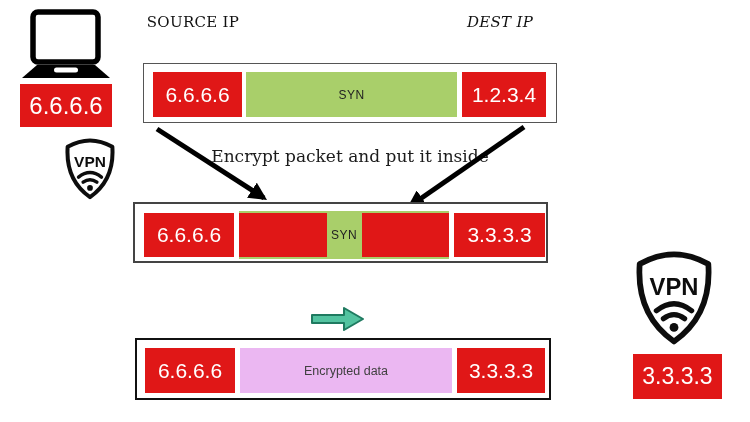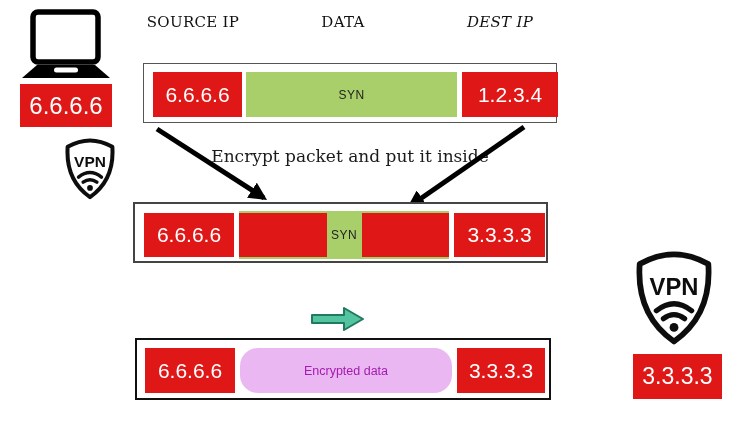--- a/index.html
+++ b/index.html
@@ -20,21 +20,21 @@
   .packet{position:absolute;background:#fff;box-sizing:border-box;}
   .packet.p1{left:143px;top:63px;width:414px;height:60px;border:1.5px solid #555;}
   .packet.p2{left:133px;top:202px;width:415px;height:61px;border:2px solid #444;}
   .packet.p3{left:135px;top:338px;width:416px;height:62px;border:2px solid #111;}
   .cell{
     position:absolute;display:flex;align-items:center;justify-content:center;
     box-sizing:border-box;
   }
   .cell.red{background:var(--ip-red);color:#fff;font-size:21px;}
   .cell.green{background:var(--data-green);color:#222;font-size:12px;letter-spacing:.5px;}
-  .cell.lavender{background:var(--encrypted-lavender);color:#a21caf;font-size:12.5px;border-radius:18px;}
+  .cell.lavender{background:var(--encrypted-lavender);color:#404040;font-size:12.5px;}
   .nested{position:absolute;background:var(--data-green);}
   .nested .red-block{position:absolute;background:var(--ip-red);}
   .nested .syn-label{
     position:absolute;inset:0;display:flex;align-items:center;justify-content:center;
     font-size:12px;color:#222;letter-spacing:.5px;
   }
   .ip-badge{
     position:absolute;background:var(--ip-red);color:#fff;
     display:flex;align-items:center;justify-content:center;
   }
@@ -43,21 +43,20 @@
   .abs{position:absolute;}
   svg{display:block;}
   .overlay{position:absolute;left:0;top:0;pointer-events:none;}
 </style>
 </head>
 <body>
 
 <div class="canvas">
 
   <div class="col-header" style="left:140px;top:13px;width:106px;text-align:center;">SOURCE IP</div>
-  <div class="col-header" style="left:298px;top:13px;width:90px;">DATA</div>
   <div class="col-header" style="left:453px;top:13px;width:94px;font-style:italic;">DEST IP</div>
 
   <svg class="abs" style="left:20px;top:8px;" width="92" height="72" viewBox="0 0 92 72">
     <rect x="13" y="4" width="65" height="50" rx="5" fill="#ffffff" stroke="#000" stroke-width="5.5"></rect>
     <polygon points="17,57 75,57 90,70 2,70" fill="#000"></polygon>
     <rect x="34" y="59.5" width="24" height="5" rx="2.5" fill="#ffffff"></rect>
   </svg>
 
   <div class="ip-badge client">6.6.6.6</div>
 
@@ -67,21 +66,21 @@
     <g>
       <path d="M30 70 Q50 54 70 70" fill="none" stroke="#0d0d0d" stroke-width="6" stroke-linecap="round"></path>
       <path d="M38 79 Q50 70 62 79" fill="none" stroke="#0d0d0d" stroke-width="6" stroke-linecap="round"></path>
       <circle cx="50" cy="89" r="5" fill="#0d0d0d"></circle>
     </g>
   </svg>
 
   <div class="packet p1">
     <div class="cell red" style="left:9px;top:8px;width:89px;height:45px;">6.6.6.6</div>
     <div class="cell green" style="left:102px;top:8px;width:211px;height:45px;">SYN</div>
-    <div class="cell red" style="left:318px;top:8px;width:96px;height:45px;">1.2.3.4</div>
+    <div class="cell red" style="left:318px;top:8px;width:84px;height:45px;">1.2.3.4</div>
   </div>
 
   <div class="annotation">
     <div>Encrypt packet and put it inside</div>
   </div>
 
   <svg class="overlay" width="750" height="422" viewBox="0 0 750 422">
     <defs>
       <marker id="ah" viewBox="0 0 10 10" refX="8" refY="5" markerWidth="3.6" markerHeight="3.6" orient="auto-start-reverse">
         <path d="M0 0 L10 5 L0 10 z" fill="#000"></path>

